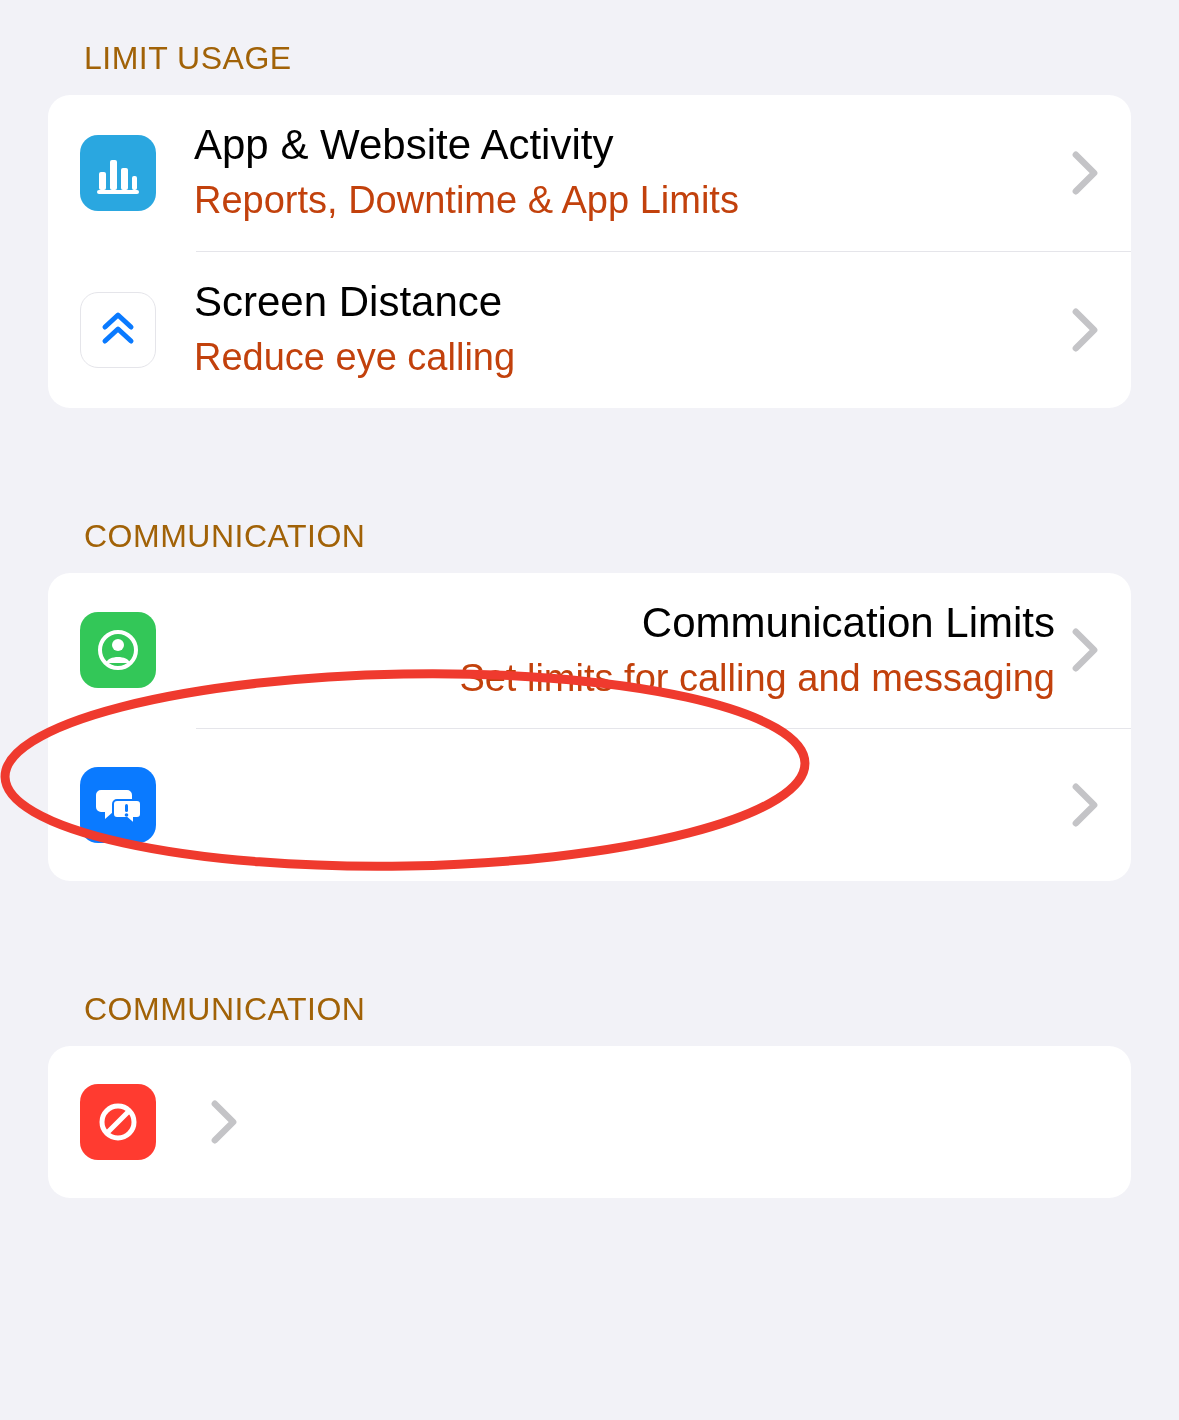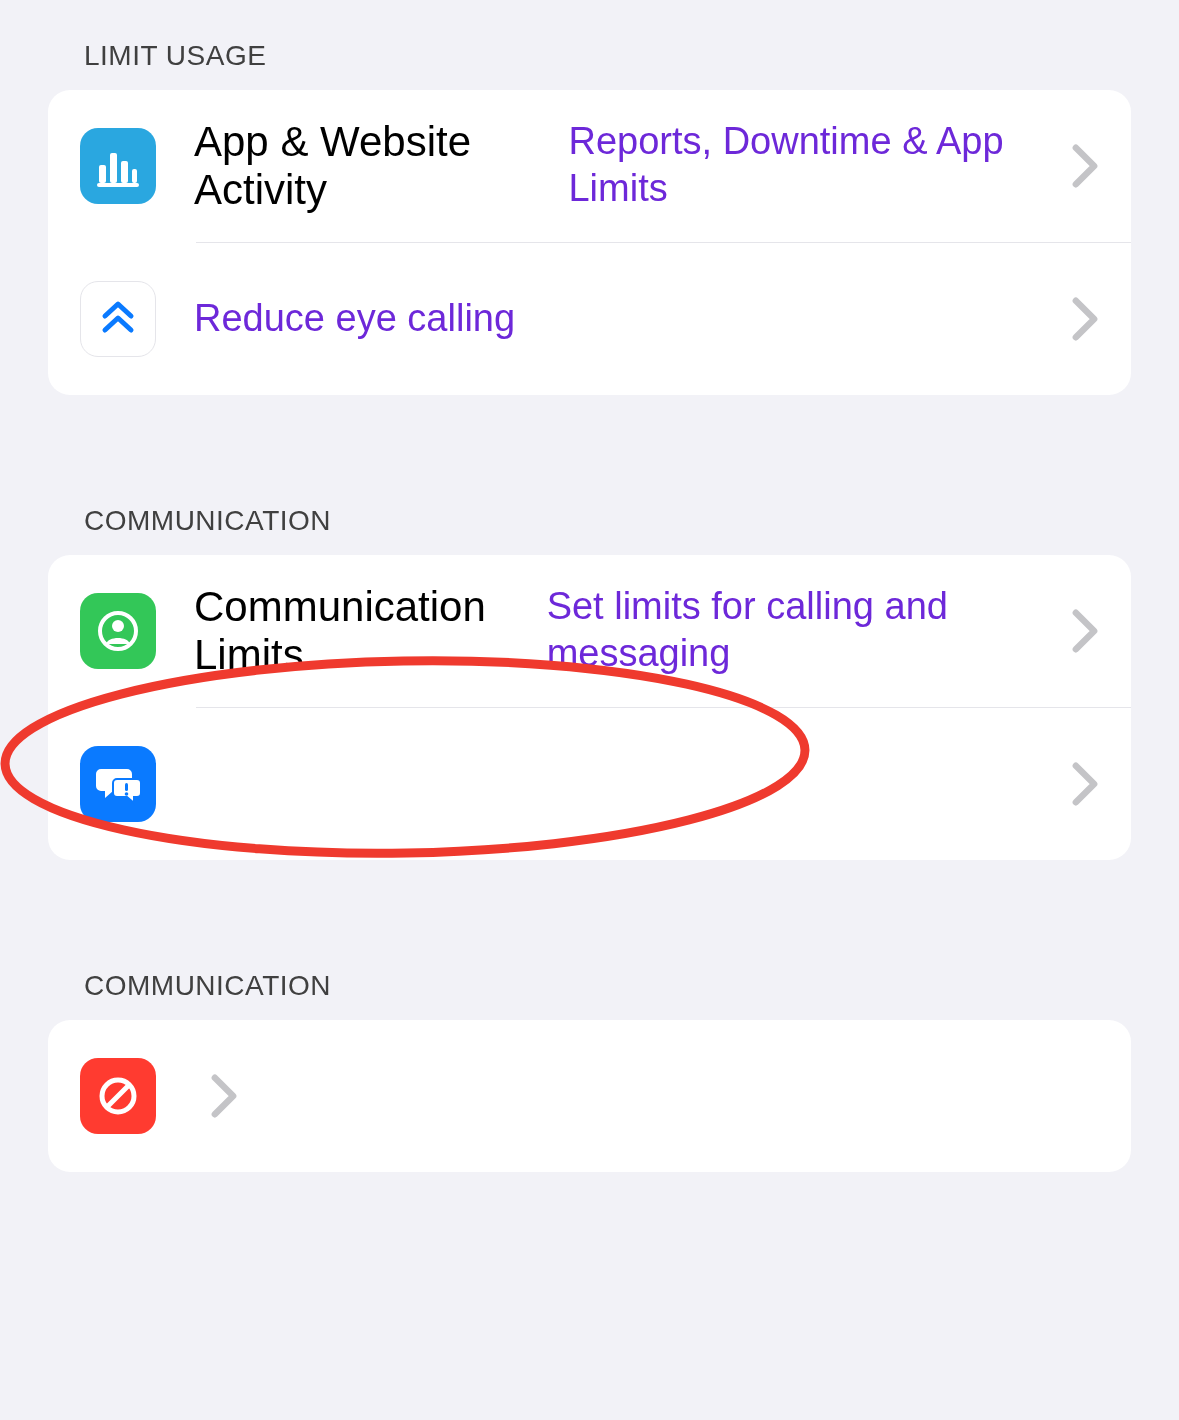--- a/index.html
+++ b/index.html
@@ -4,23 +4,23 @@
   <style>
     * { margin: 0; padding: 0; box-sizing: border-box; }
     body {
       width: 1179px;
       height: 1420px;
       background: #f2f2f7;
       font-family: -apple-system, BlinkMacSystemFont, "Segoe UI", Helvetica, Arial, sans-serif;
       overflow: hidden;
     }
     .section-header {
-      font-size: 28px;
+      font-size: 32px;
       font-weight: 400;
-      color: #404040;
+      color: #a16207;
       letter-spacing: 0.5px;
       padding: 0 0 18px 84px;
     }
     .section-group {
       background: #ffffff;
       border-radius: 22px;
       margin: 0 48px;
       overflow: visible;
     }
     .row {
@@ -34,31 +34,31 @@
       width: 76px;
       height: 76px;
       border-radius: 18px;
       display: flex;
       align-items: center;
       justify-content: center;
       flex-shrink: 0;
       margin-right: 38px;
     }
     .icon-wrap svg { display: block; }
-    .text-wrap { flex: 1 1 auto; display: flex; gap: 0; }
+    .text-wrap { flex: 1 1 auto; display: flex; flex-direction: column; gap: 8px; }
     .row-title {
       font-size: 42px;
       font-weight: 400;
       color: #000;
       line-height: 1.15;
     }
     .row-sub {
       font-size: 38px;
       font-weight: 400;
-      color: #6d28d9;
+      color: #c2410c;
       line-height: 1.25;
     }
     .chevron {
       flex-shrink: 0;
       width: 28px;
       height: 44px;
       margin-left: 16px;
       color: #c4c4c7;
     }
     .divider {
@@ -104,35 +104,36 @@
       <div class="divider"></div>
 
       <div class="row">
         <div class="icon-wrap" style="background:#ffffff;border:1px solid #e5e5ea;">
           <svg width="46" height="46" viewBox="0 0 46 46">
             <path d="M10 20 L23 8 L36 20" stroke="#0a7aff" stroke-width="5" fill="none" stroke-linecap="round" stroke-linejoin="round"></path>
             <path d="M10 34 L23 22 L36 34" stroke="#0a7aff" stroke-width="5" fill="none" stroke-linecap="round" stroke-linejoin="round"></path>
           </svg>
         </div>
         <div class="text-wrap">
+          <div class="row-title">Screen Distance</div>
           <div class="row-sub">Reduce eye calling</div>
         </div>
         <svg class="chevron" viewBox="0 0 14 24">
             <path d="M2 2 L12 12 L2 22" stroke="currentColor" stroke-width="3.5" fill="none" stroke-linecap="round" stroke-linejoin="round"></path>
           </svg>
       </div>
 
     </div>
   </div>
 
   <div class="spacer-mid"></div>
 
   <div class="section">
     <div class="section-header">COMMUNICATION</div>
-    <div class="section-group" style="position:relative;">
+    <div class="section-group" style="position:relative;text-align:right;">
 
       <div class="row">
         <div class="icon-wrap" style="background:#33c758;">
           <svg width="50" height="50" viewBox="0 0 50 50">
             <circle cx="25" cy="25" r="18" stroke="#fff" stroke-width="4" fill="none"></circle>
             <circle cx="25" cy="20" r="6" fill="#fff"></circle>
             <path d="M13 38 C15 30 35 30 37 38" fill="#fff"></path>
           </svg>
         </div>
         <div class="text-wrap">

